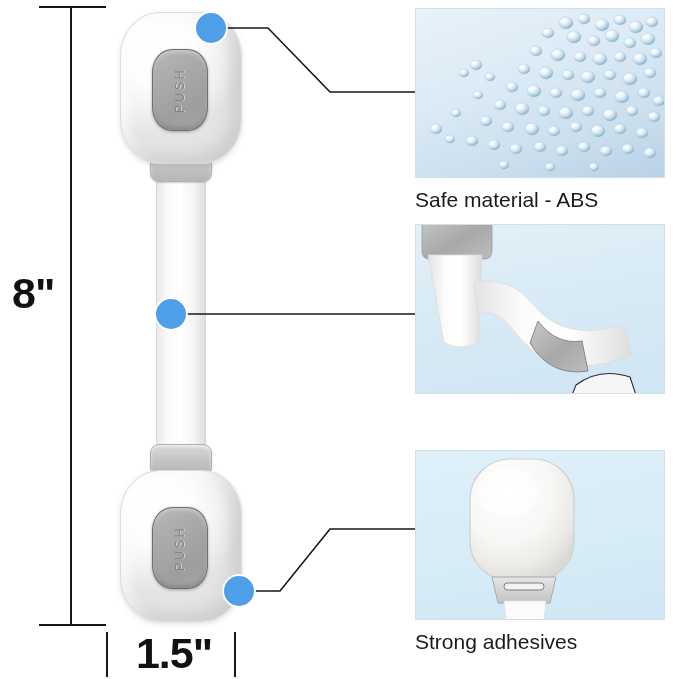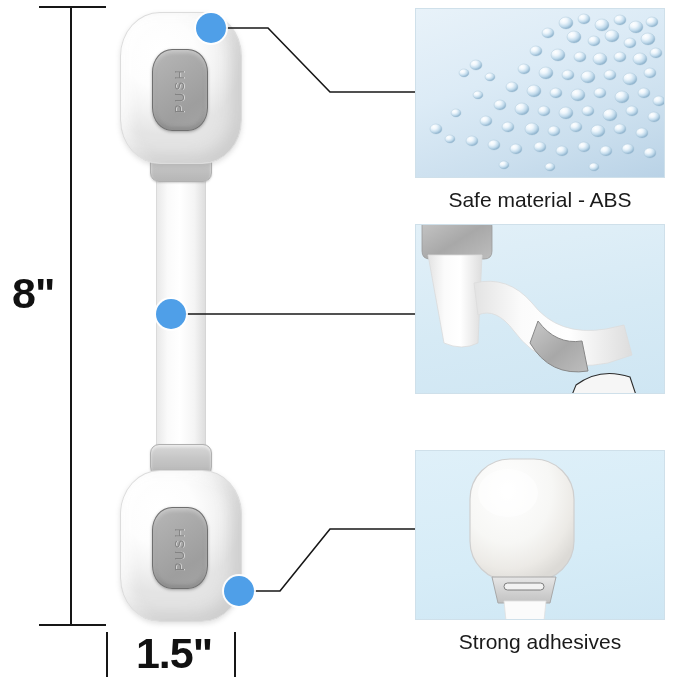--- a/index.html
+++ b/index.html
@@ -204,21 +204,20 @@
     border: 1px solid #cfe0ea;
     box-sizing: border-box;
     overflow: hidden;
   }
   .panel-caption {
     margin-top: 9px;
     font-size: 21px;
     color: #1a1a1a;
     line-height: 1.2;
     white-space: nowrap;
-    text-align: center;
   }
 
   
   .abs-bg {
     position: absolute;
     inset: 0;
     background: linear-gradient(160deg, #e8f2f9 0%, #dcebf6 38%, #cbdfee 72%, #b9d2e6 100%);
   }
 
   

